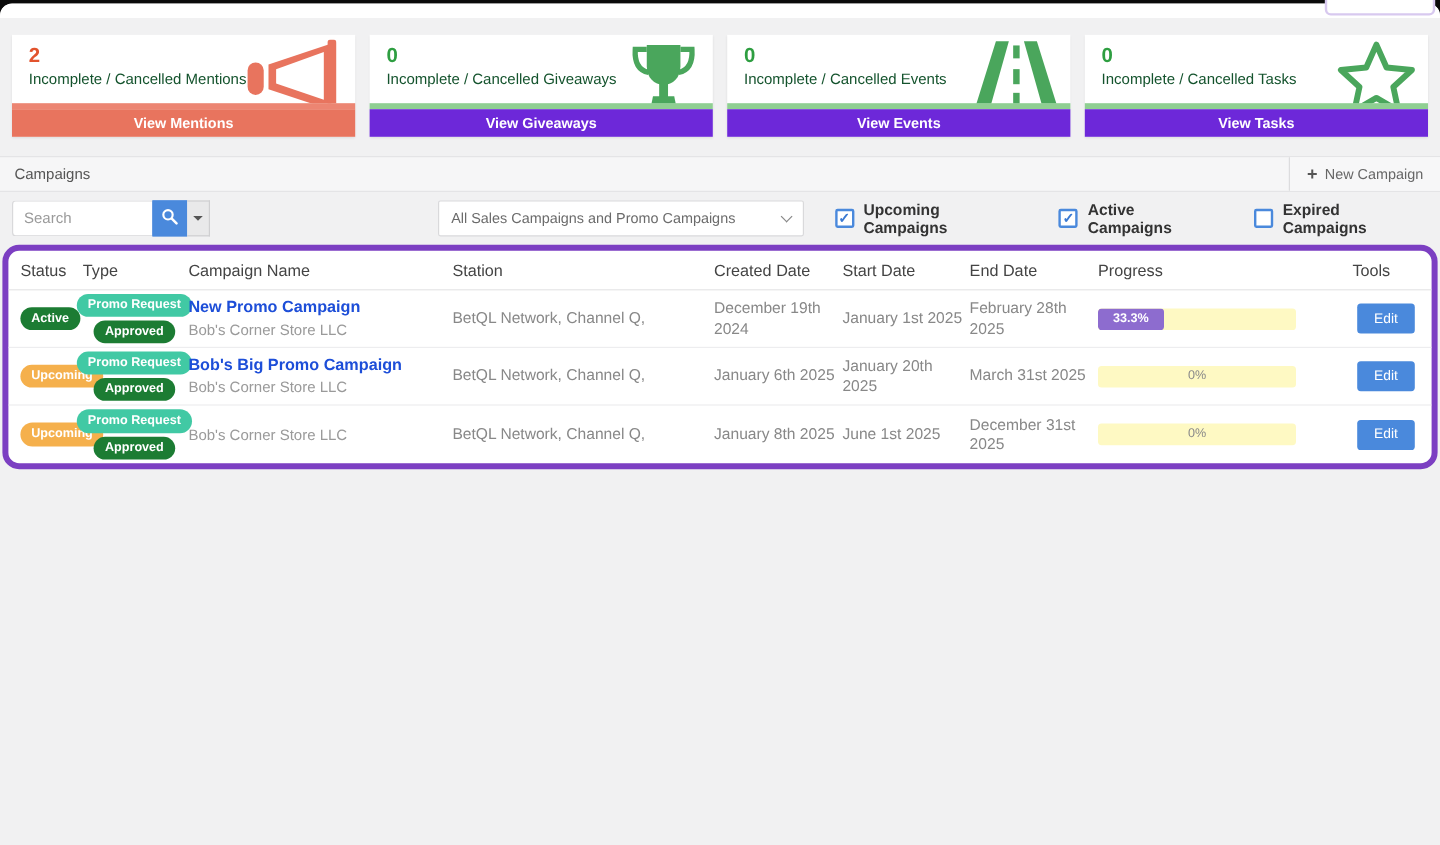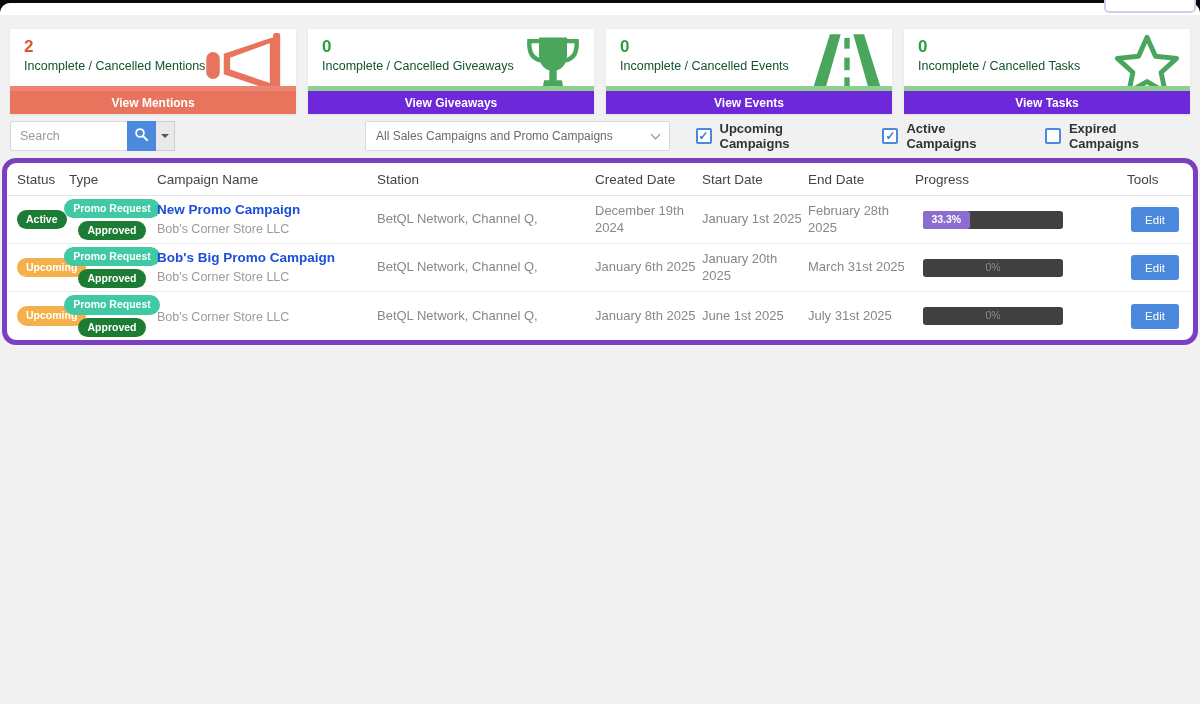--- a/index.html
+++ b/index.html
@@ -79,22 +79,22 @@
   .cell { font-size:13px; color:#888; padding-left:2px; line-height:1.25; }
   .cell:first-child { padding-left:10px; }
   .badge { display:inline-block; color:#fff; font-size:10.5px; font-weight:bold;
           padding:3px 9px; border-radius:10px; white-space:nowrap; }
   .badge.active, .badge.approved { background:#1c7c33; }
   .badge.upcoming { background:#f5b04c; }
   .badge.teal { background:#41c9a4; }
   .type-cell { display:flex; flex-direction:column; align-items:center; gap:3px; width:88px; }
   .name-title { font-size:13.5px; color:#1d4ed8; font-weight:bold; }
   .name-sub { font-size:12.5px; color:#9a9a9a; margin-top:3px; }
-  .pbar { position:relative; width:140px; height:18px; background:#404040; border-radius:3px;
-          overflow:hidden;margin-left:8px; }
+  .pbar { position:relative; width:165px; height:18px; background:#fef9c3; border-radius:3px;
+          overflow:hidden; }
   .pbar-fill { position:absolute; left:0; top:0; bottom:0; background:#8d6ccf; border-radius:3px;
           display:flex; align-items:center; justify-content:center; }
   .pbar-fill span { color:#fff; font-size:10.5px; font-weight:bold; }
   .pbar-zero { position:absolute; inset:0; display:flex; align-items:center; justify-content:center;
           color:#8a8a8a; font-size:10.5px; }
   .edit-btn { width:48px; height:25px; background:#4a89dc; border:none; border-radius:3px;
           color:#fff; font-size:11.5px; cursor:pointer; font-family:"Liberation Sans",sans-serif; }
 </style>
 </head>
 <body>
@@ -158,20 +158,27 @@
       <div class="card-label">Incomplete / Cancelled Tasks</div>
       <span class="card-icon"><svg width="66" height="62" viewBox="0 0 92 88">
                 <polygon points="46,6 58,33 88,36 66,56 72,84 46,69 20,84 26,56 4,36 34,33" fill="none" stroke="currentColor" stroke-width="7" stroke-linejoin="round"></polygon>
               </svg></span>
     </div>
     <div class="card-strip"></div>
     <button class="card-btn">View Tasks</button>
   </div>
 </div>
 
+    <div class="panel-header">
+      <span class="panel-title">Campaigns</span>
+      <button class="new-campaign">
+        <span class="plus-glyph">+</span>
+        <span>New Campaign</span>
+      </button>
+    </div>
 
     <div class="filter-row">
       <div class="search-group">
         <input class="search-input" type="text" placeholder="Search" style="">
         <button class="search-btn">
           <span><svg width="15" height="15" viewBox="0 0 20 20">
                 <circle cx="8" cy="8" r="5.2" fill="none" stroke="#fff" stroke-width="2.4"></circle>
                 <line x1="12.2" y1="12.2" x2="17.5" y2="17.5" stroke="#fff" stroke-width="2.8" stroke-linecap="round"></line>
               </svg></span>
         </button>
@@ -271,21 +278,21 @@
     <div class="cell type-cell">
               <span class="badge teal">Promo Request</span>
               <span class="badge approved">Approved</span>
             </div>
     <div class="cell">
       <div class="name-sub">Bob's Corner Store LLC</div>
     </div>
     <div class="cell">BetQL Network, Channel Q,</div>
     <div class="cell">January 8th 2025</div>
     <div class="cell">June 1st 2025</div>
-    <div class="cell">July 31st 2025</div>
+    <div class="cell">December 31st 2025</div>
     <div class="cell">
       <div class="pbar">
         <div class="pbar-zero">0%</div>
 
       </div>
     </div>
     <div class="cell" style="padding-left:6px;">
       <button class="edit-btn">Edit</button>
     </div>
   </div>

